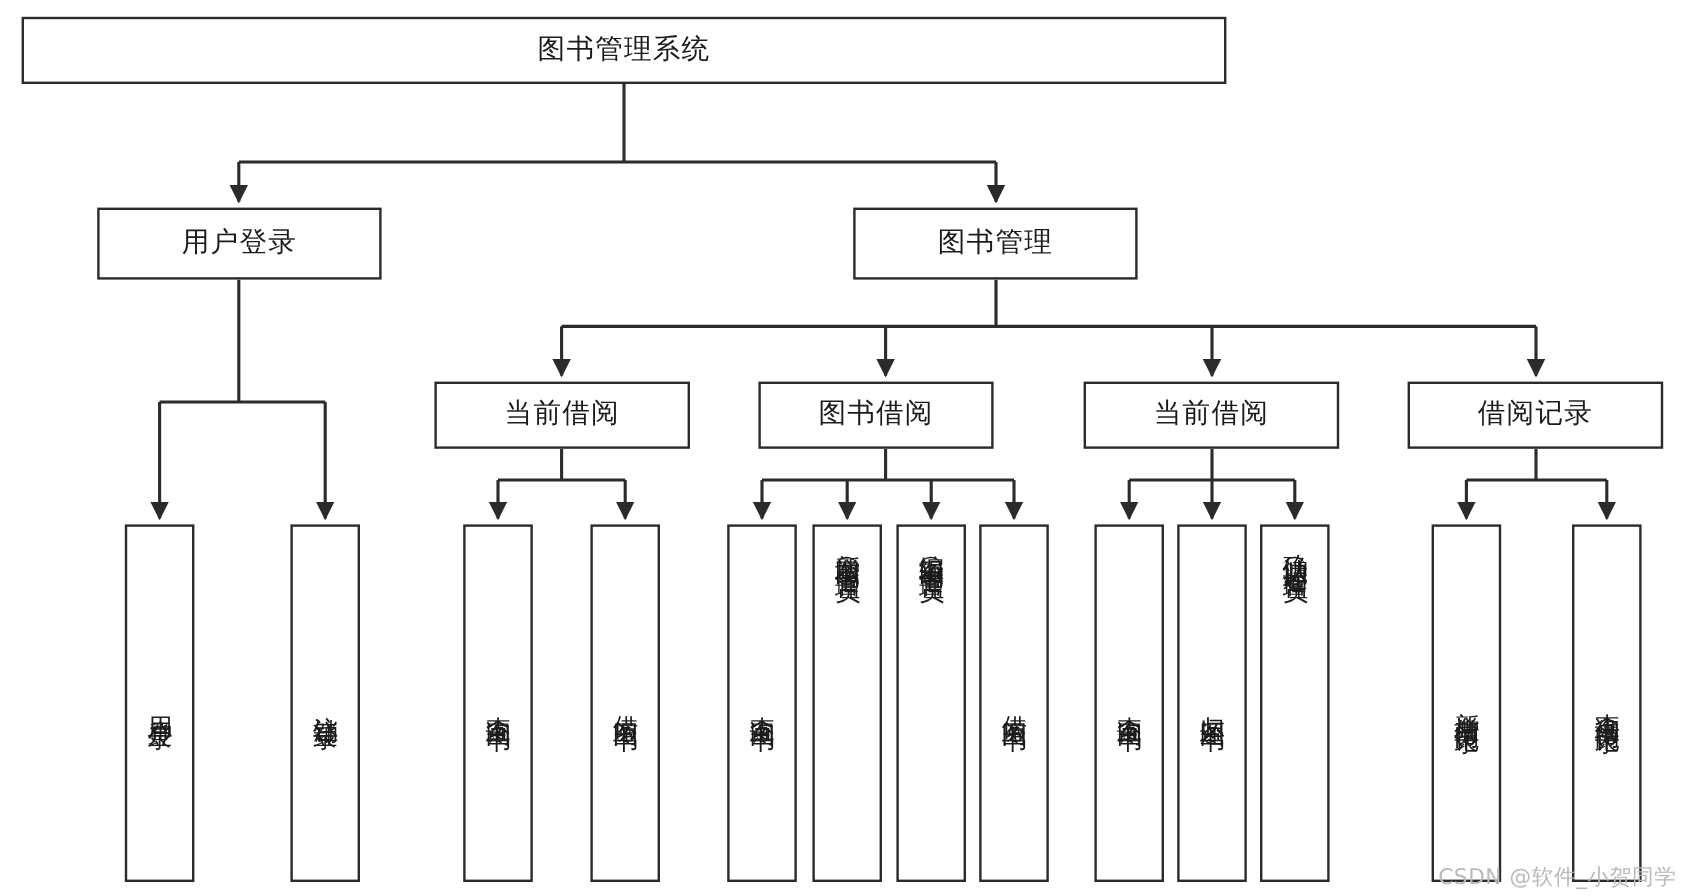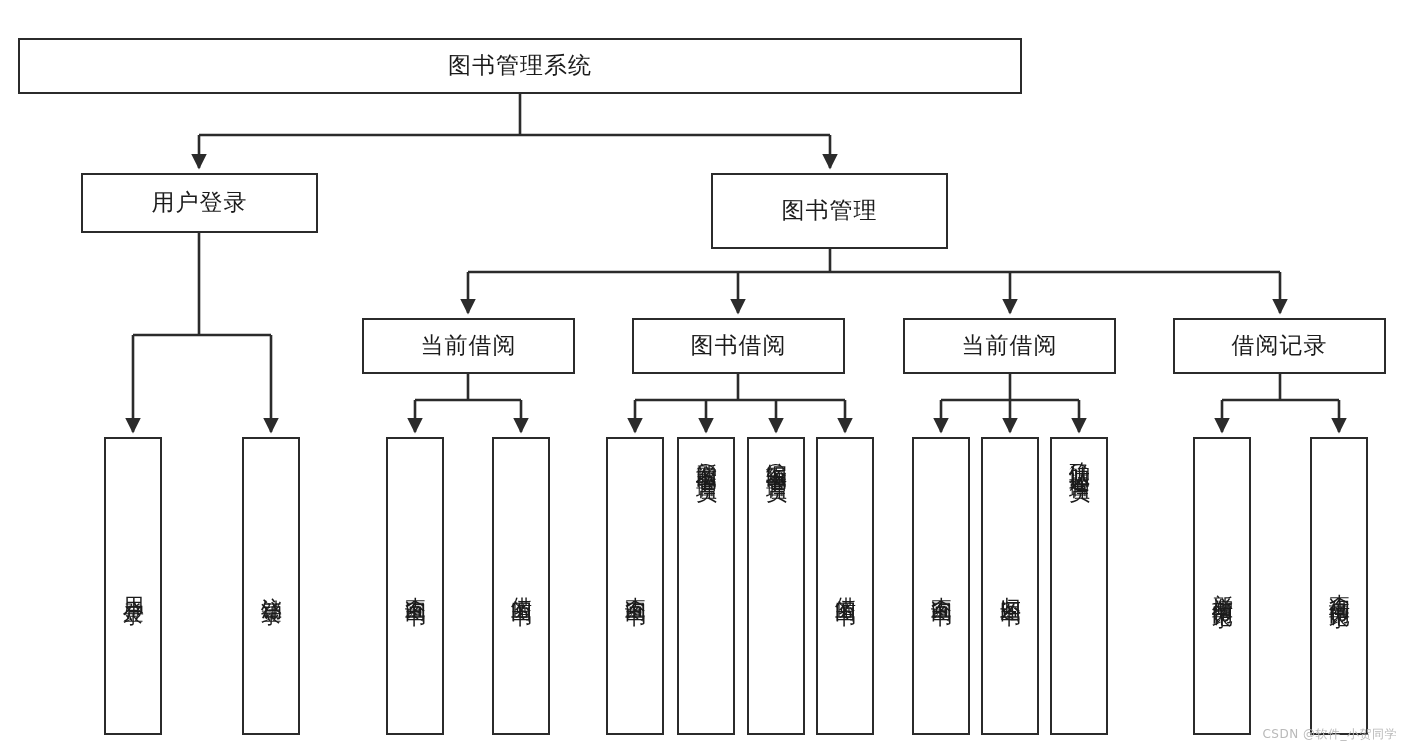--- a/index.html
+++ b/index.html
@@ -37,21 +37,20 @@
     align-items: center;
     justify-content: center;
     color: #1b1b1b;
     line-height: 1.18;
   }
   .node.h-node {
     font-size: 23px;
   }
   .node.root-node {
     font-size: 23px;
-    margin-top: 24px;
   }
   .node.leaf-node {
     font-size: 21px;
     align-items: flex-start;
     padding-top: 0;
   }
   .vlabel {
     writing-mode: vertical-rl;
     text-orientation: upright;
     letter-spacing: 3px;
@@ -70,21 +69,21 @@
     justify-content: center;
   }
   .leaf-inner.top-align {
     align-items: flex-start;
     padding-top: 6px;
   }
   #watermark {
     position: absolute;
     right: 8px;
     bottom: 4px;
-    font-size: 12px;
+    font-size: 18px;
     color: #b9b9b9;
     letter-spacing: 0.5px;
     white-space: nowrap;
     font-family: "DejaVu Sans", "Liberation Sans", sans-serif;
   }
 </style>
 </head>
 <body>
 
 <div id="diagram-root">
@@ -139,28 +138,28 @@
     </g>
   </svg>
 
   <div class="node root-node" style="left:18px; top:14px; width:1004px; height:56px;">
     <span class="hlabel">图书管理系统</span>
   </div>
 
   <div class="node h-node" style="left:81px; top:173px; width:237px; height:60px;">
     <span class="hlabel">用户登录</span>
   </div>
-  <div class="node h-node" style="left:711px; top:173px; width:237px; height:76px;">
+  <div class="node h-node" style="left:711px; top:173px; width:237px; height:60px;">
     <span class="hlabel">图书管理</span>
   </div>
 
   <div class="node h-node" style="left:362px; top:318px; width:213px; height:56px;">
     <span class="hlabel">当前借阅</span>
   </div>
-  <div class="node h-node" style="left:632px; top:318px; width:213px; height:56px;">
+  <div class="node h-node" style="left:632px; top:318px; width:196px; height:56px;">
     <span class="hlabel">图书借阅</span>
   </div>
   <div class="node h-node" style="left:1173px; top:318px; width:213px; height:56px;">
     <span class="hlabel">借阅记录</span>
   </div>
   <div class="node h-node" style="left:903px; top:318px; width:213px; height:56px;">
     <span class="hlabel">当前借阅</span>
   </div>
 
   <div class="node leaf-node" style="left:104px; top:437px; width:58px; height:298px;">

